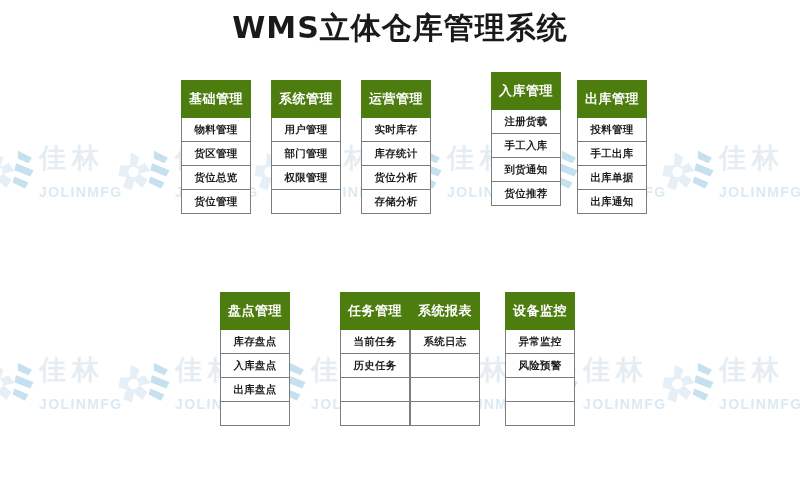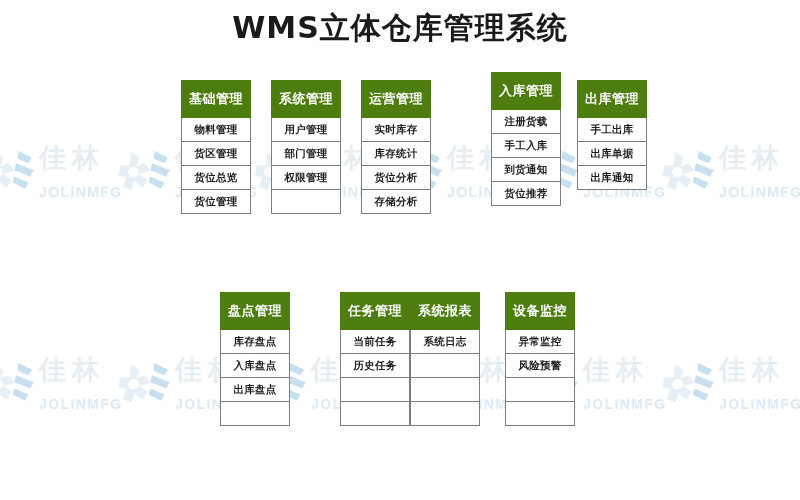--- a/index.html
+++ b/index.html
@@ -305,20 +305,21 @@
       </div>
       <div class="column" style="left: 452px; top: 72px; padding-left: 39px;">
         <div class="col-header">入库管理</div>
         <div class="col-cell">注册货载</div>
         <div class="col-cell">手工入库</div>
         <div class="col-cell">到货通知</div>
         <div class="col-cell">货位推荐</div>
       </div>
       <div class="column" style="left: 577px; top: 80px;">
         <div class="col-header">出库管理</div>
+        <div class="col-cell">投料管理</div>
         <div class="col-cell">手工出库</div>
         <div class="col-cell">出库单据</div>
         <div class="col-cell">出库通知</div>
       </div>
       <div class="column" style="left: 220px; top: 292px;">
         <div class="col-header">盘点管理</div>
         <div class="col-cell">库存盘点</div>
         <div class="col-cell">入库盘点</div>
         <div class="col-cell">出库盘点</div>
         <div class="col-cell empty"></div>

